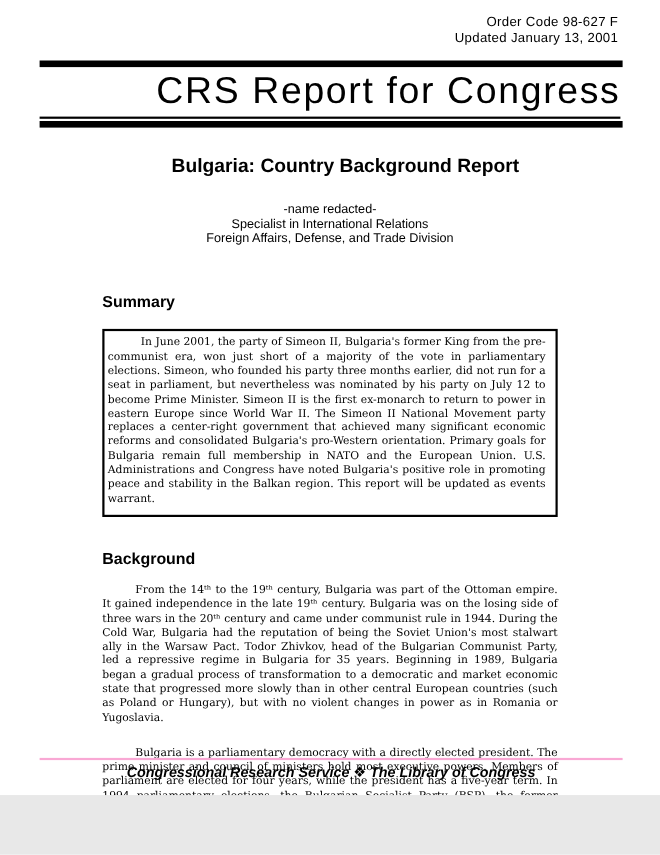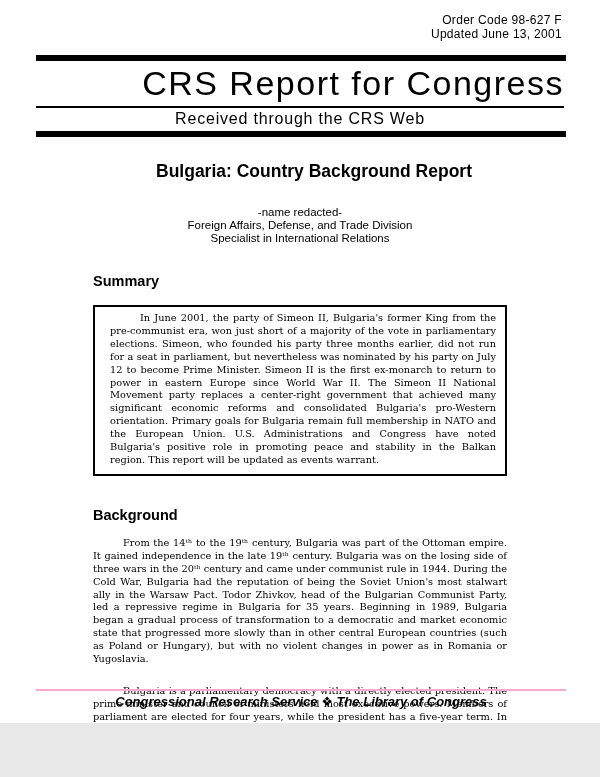--- a/index.html
+++ b/index.html
@@ -58,34 +58,34 @@
     font-size: 11.5px;
     line-height: 13px;
   }
   .content { margin: 0 93px; }
   .section-heading {
     margin: 0;
     font-size: 14.5px;
     line-height: 17px;
     font-weight: bold;
   }
-  .heading-summary { margin-top: 28px; }
+  .heading-summary { margin-top: 43px; }
   .heading-background { margin-top: 31px; }
   .serif {
     font-family: "DejaVu Serif", "Liberation Serif", serif;
     font-size: 9.8px;
     line-height: 12.9px;
     text-align: justify;
     text-indent: 30px;
     margin: 0;
   }
   .summary-box {
     margin-top: 15px;
     border: 2px solid #000;
-    padding: 5px 9px 7px 15px;
+    padding: 5px 9px 7px 3px;
   }
   .body-para-1 { margin-top: 13px; }
   .body-para-2 { margin-top: 19px; }
   .footer {
     position: absolute;
     left: 36px;
     right: 34px;
     bottom: 13px;
     border-top: 2px solid #f9a8d4;
     padding-top: 3px;
@@ -97,36 +97,35 @@
     font-family: "Liberation Sans", "DejaVu Sans", sans-serif;
   }
 </style>
 </head>
 <body>
 
 <div class="page">
 
   <div class="order-block">
     <div>Order Code 98-627 F</div>
-    <div>Updated June 13, 2001</div>
+    <div>Updated January 13, 2001</div>
   </div>
 
   <div class="bar bar-top"></div>
 
   <div class="masthead-title">CRS Report for Congress</div>
-  <div class="masthead-subtitle">Received through the CRS Web</div>
 
   <div class="bar bar-bottom"></div>
 
   <h1 class="report-title">Bulgaria: Country Background Report</h1>
 
   <div class="author-block">
     <div>-name redacted-</div>
+    <div>Specialist in International Relations</div>
     <div>Foreign Affairs, Defense, and Trade Division</div>
-    <div>Specialist in International Relations</div>
   </div>
 
   <div class="content">
     <h2 class="section-heading heading-summary">Summary</h2>
 
     <div class="summary-box">
       <p class="serif">In June 2001, the party of Simeon II, Bulgaria's former King from the pre-communist era, won just short of a majority of the vote in parliamentary elections. Simeon, who founded his party three months earlier, did not run for a seat in parliament, but nevertheless was nominated by his party on July 12 to become Prime Minister. Simeon II is the first ex-monarch to return to power in eastern Europe since World War II. The Simeon II National Movement party replaces a center-right government that achieved many significant economic reforms and consolidated Bulgaria's pro-Western orientation. Primary goals for Bulgaria remain full membership in NATO and the European Union. U.S. Administrations and Congress have noted Bulgaria's positive role in promoting peace and stability in the Balkan region. This report will be updated as events warrant.</p>
     </div>
 
     <h2 class="section-heading heading-background">Background</h2>

